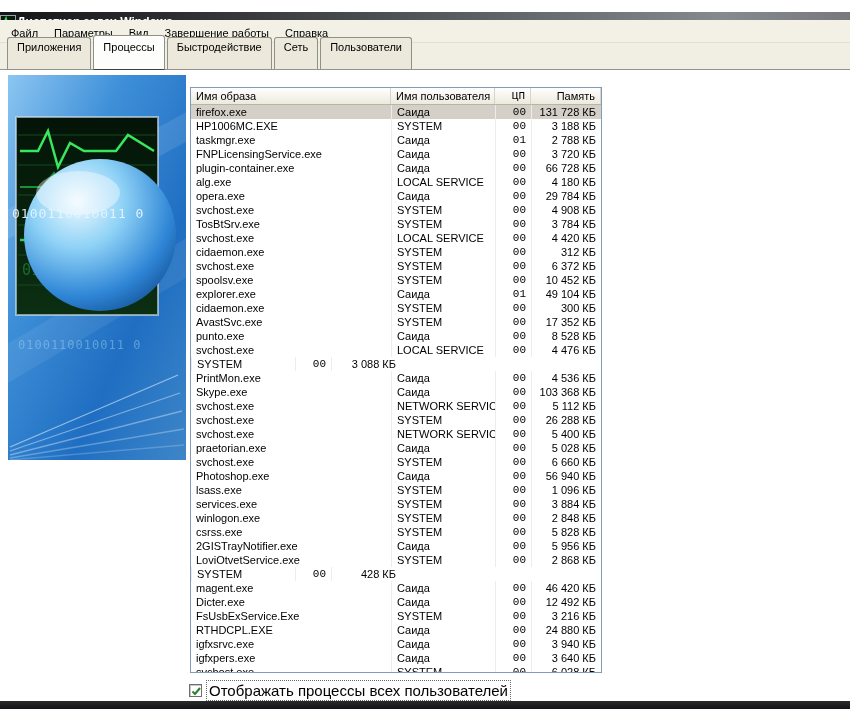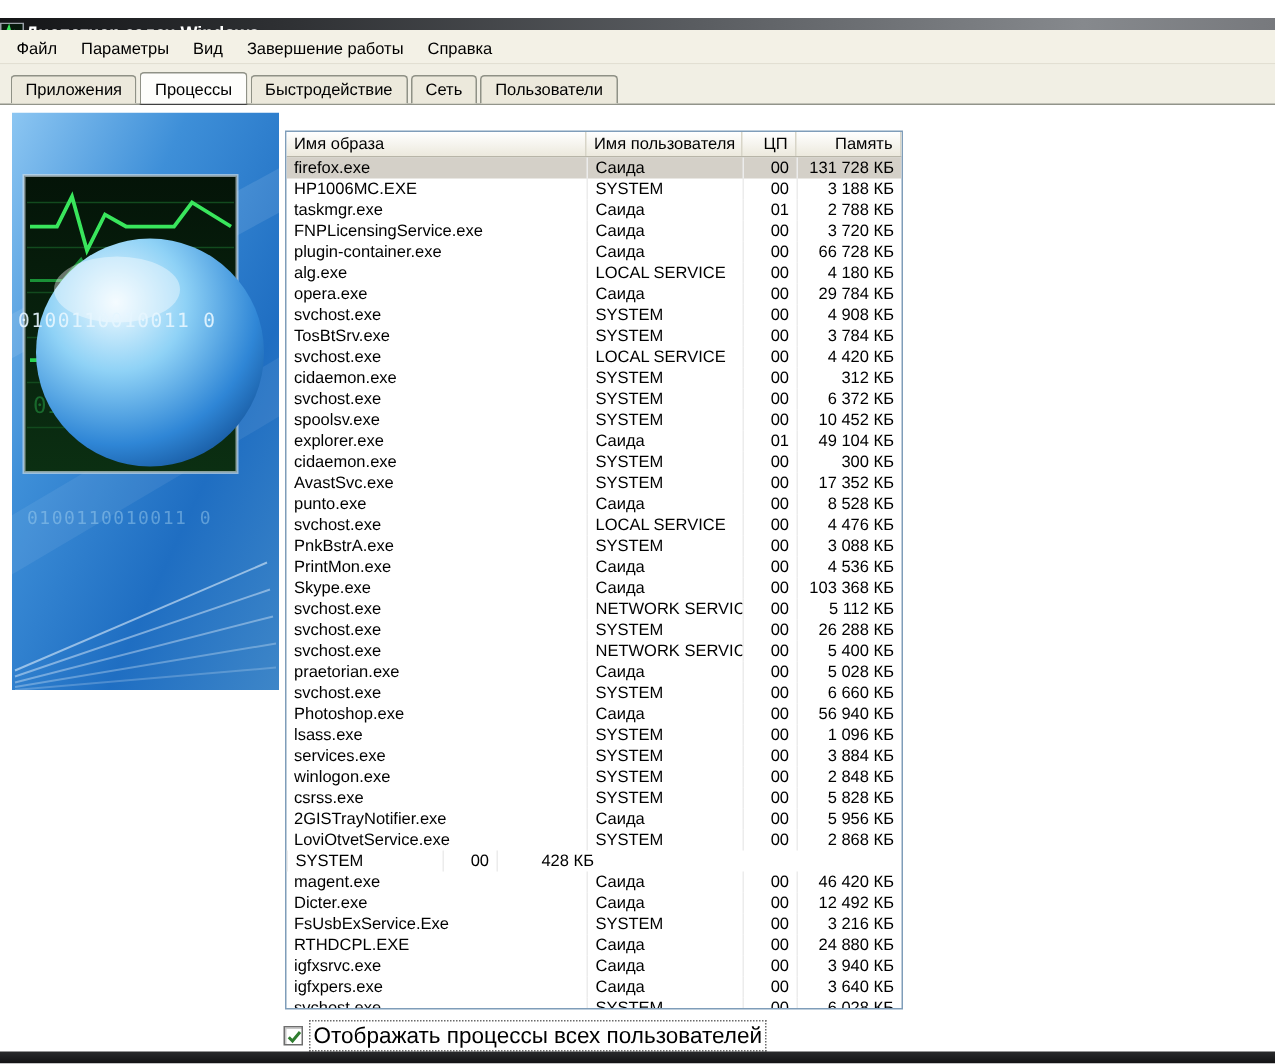--- a/index.html
+++ b/index.html
@@ -25,21 +25,21 @@
   }
   .menu-item{padding:3px 8px;cursor:default;}
   
   .tabstrip{
     position:absolute;top:43px;left:0;right:0;height:27px;
     background:#f1efe4;border-bottom:1px solid #92948a;
     display:flex;align-items:flex-end;padding-left:7px;box-sizing:border-box;
   }
   .tab{
     background:#ece9dc;border:1px solid #8f9186;border-bottom:none;
-    border-radius:3px 3px 0 0;padding:3px 9px 3px 9px;margin-right:2px;
+    border-radius:3px 3px 0 0;padding:3px 9px 16px 9px;margin-right:2px;
     font-size:11px;color:#000;position:relative;top:0;
   }
   .tab.active{
     background:#fdfdfb;padding-top:5px;margin-bottom:-1px;
     border-bottom:1px solid #404040;z-index:2;
   }
   
   .content{position:absolute;top:70px;left:0;right:0;bottom:8px;background:#ffffff;}
   
   .left-art{position:absolute;left:8px;top:5px;width:178px;height:385px;}
@@ -55,21 +55,21 @@
   .hcell{
     box-sizing:border-box;padding:2px 5px 0 5px;border-right:1px solid #d8d5c8;
     white-space:nowrap;overflow:hidden;color:#000;
   }
   .row{display:flex;height:14px;line-height:14px;}
   .row.selected{background:#d4d0c8;}
   .cell{
     box-sizing:border-box;padding:0 5px;white-space:nowrap;overflow:hidden;color:#000;
   }
   .c1,.c2,.c3{border-left:1px solid #ececec;}
-  .w0{width:200px;} .w1{width:104px;} .w2{width:36px;} .w3{width:70px;}
+  .w0{width:200px;} .w1{width:104px;} .w2{width:36px;font-family:Liberation Mono, monospace;} .w3{width:70px;}
   .num{text-align:right;}
   
   .footer{
     position:absolute;left:189px;top:611px;display:flex;align-items:center;gap:5px;
     font-size:15px;color:#000;
   }
   .checkbox{
     width:13px;height:13px;background:#fff;border:1px solid #6e6e6e;
     box-sizing:border-box;position:relative;flex:0 0 auto;
     box-shadow:inset 1px 1px 0 #c8c8c8;
@@ -280,21 +280,20 @@
           <div class="cell c2 w2 num">00</div>
           <div class="cell c3 w3 num">8 528 КБ</div>
         </div>
         <div class="row">
           <div class="cell c0 w0">svchost.exe</div>
           <div class="cell c1 w1">LOCAL SERVICE</div>
           <div class="cell c2 w2 num">00</div>
           <div class="cell c3 w3 num">4 476 КБ</div>
         </div>
         <div class="row">
-          <div class="cell c0 w0">PnkBstrA.exe</div>
           <div class="cell c1 w1">SYSTEM</div>
           <div class="cell c2 w2 num">00</div>
           <div class="cell c3 w3 num">3 088 КБ</div>
         </div>
         <div class="row">
           <div class="cell c0 w0">PrintMon.exe</div>
           <div class="cell c1 w1">Саида</div>
           <div class="cell c2 w2 num">00</div>
           <div class="cell c3 w3 num">4 536 КБ</div>
         </div>

